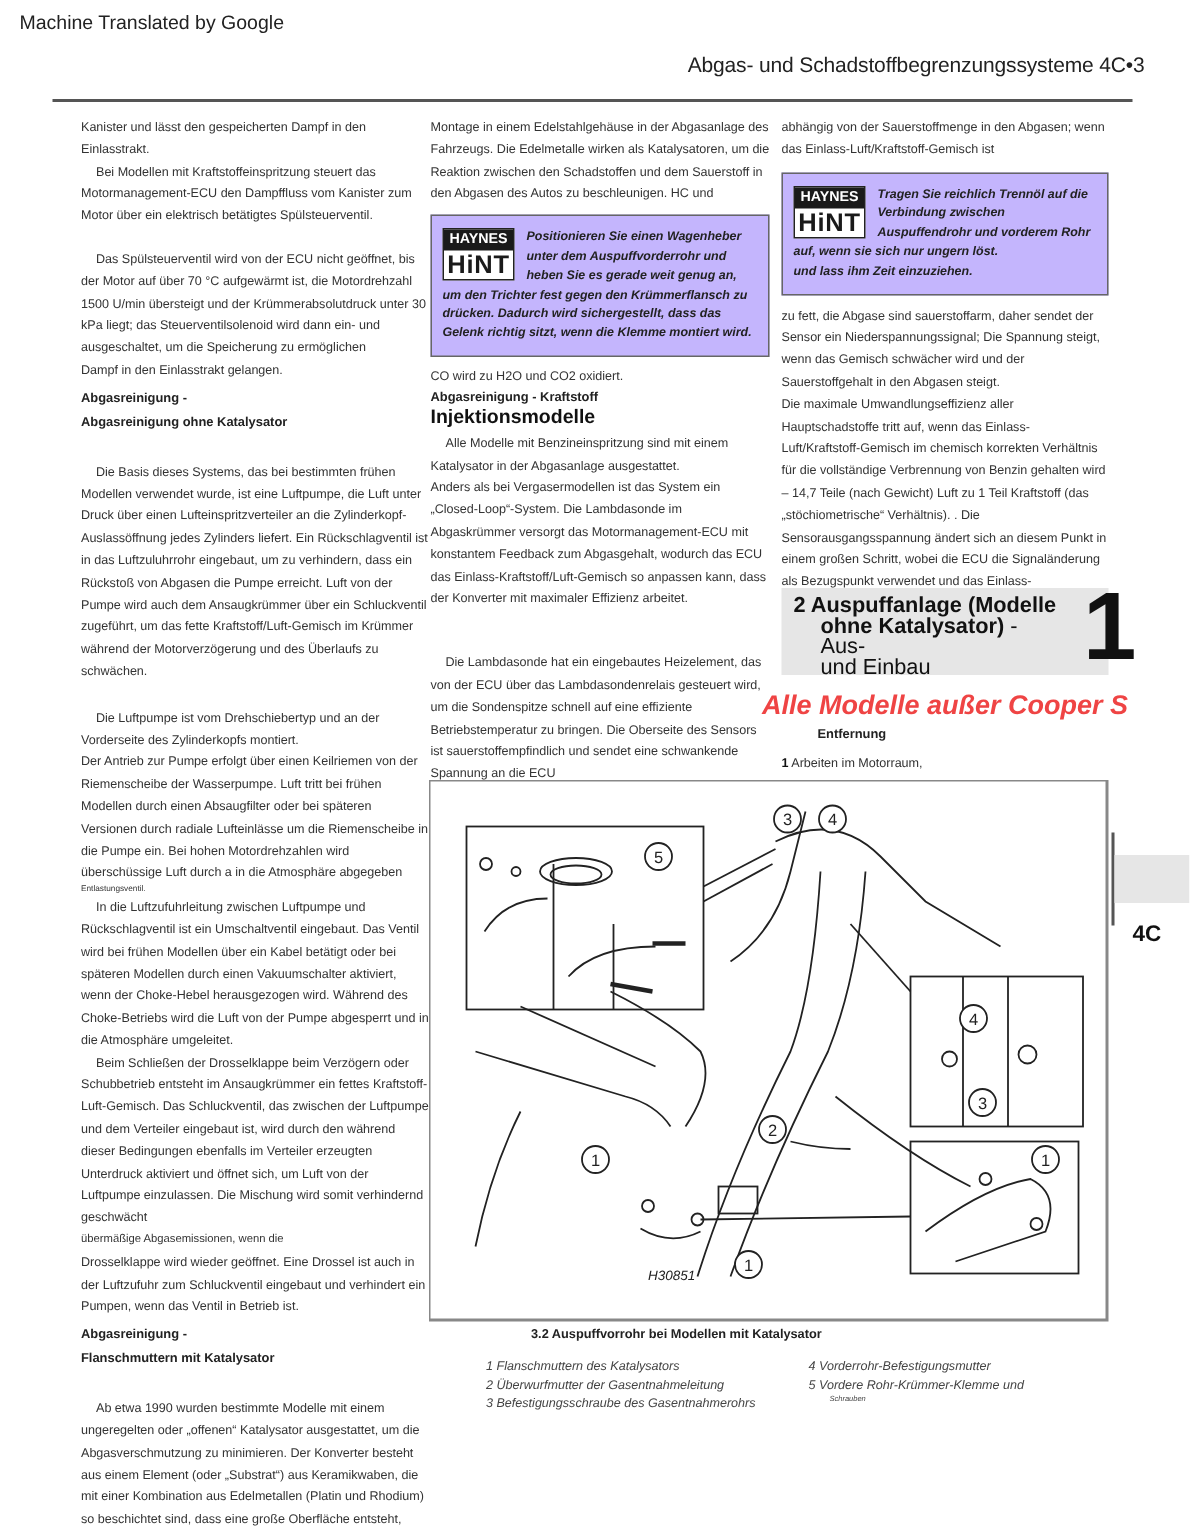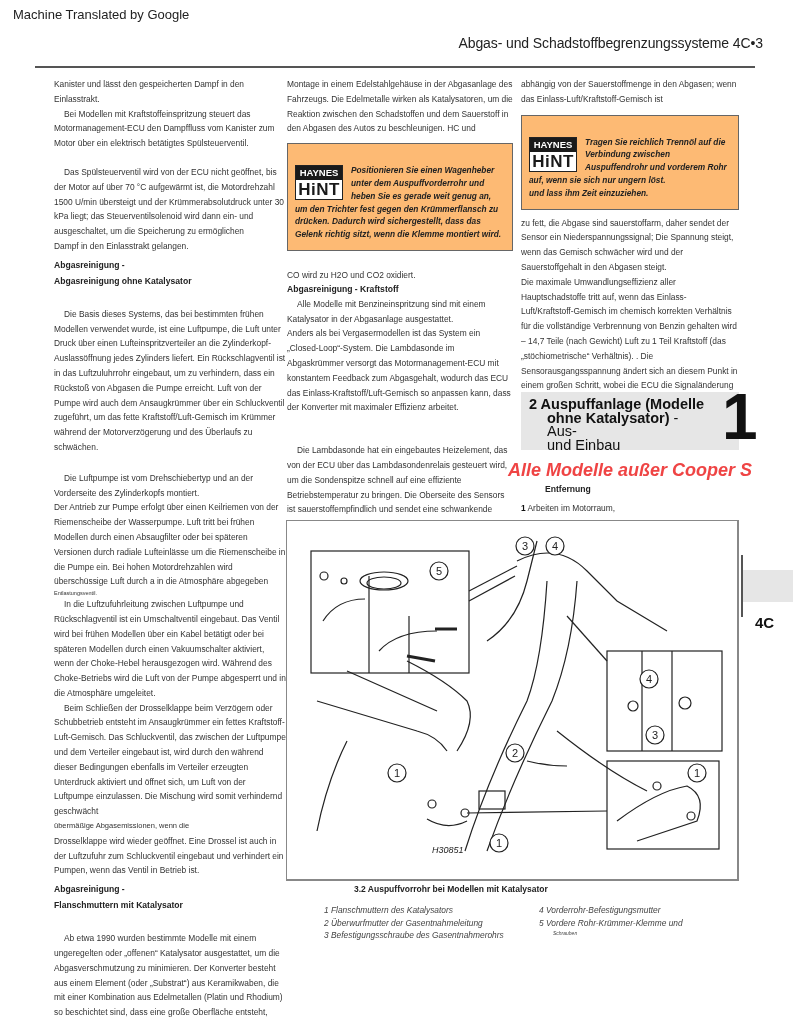--- a/index.html
+++ b/index.html
@@ -15,21 +15,21 @@
   .col .ind { text-indent: 10px; }
   .col .gap { margin-top: 14px; }
   .col .tiny { font-size: 5.5px; line-height: 8px; }
   .col h4 { margin: 3px 0 0 0; font-size: 8.6px; line-height: 16px; font-weight: bold; color: #222; }
   .col h3 { margin: 0; font-size: 13px; line-height: 16px; font-weight: bold; color: #111; }
 
   #col1 { left: 54px; top: 77px; width: 232px; }
   #col2 { left: 287px; top: 77px; width: 226px; }
   #col3 { left: 521px; top: 77px; width: 218px; }
 
-  .hint { background: #fdba74; border: 1.5px solid #666; padding: 20px 7px 9px 7px;
+  .hint { background: #c4b5fd; border: 1.5px solid #666; padding: 7px 7px 9px 7px;
           font-size: 8.3px; line-height: 12.8px; font-style: italic; font-weight: bold; color: #222; }
   .hint-logo { float: left; width: 46px; margin: 1px 8px 2px 0; border: 1.5px solid #222; background: #fff; }
   .hint-logo .top { background: #1a1a1a; color: #fff; font-style: normal; font-weight: bold;
                     font-size: 9.5px; line-height: 14px; text-align: center; }
   .hint-logo .bot { color: #1a1a1a; font-style: normal; font-weight: 900; font-size: 17px;
                     line-height: 19px; text-align: center; letter-spacing: 0.5px; }
 
   .section-box { left: 521px; top: 392px; width: 218px; height: 58px; background: #e6e6e6; }
   .section-title { left: 529px; top: 398px; width: 180px; font-size: 14.5px; line-height: 13.5px; font-weight: bold; color: #111; }
   .section-title .ind2 { padding-left: 18px; }
@@ -84,22 +84,23 @@
 
 <div class="abs col" id="col2">
   <p>Montage in einem Edelstahlgehäuse in der Abgasanlage des Fahrzeugs. Die Edelmetalle wirken als Katalysatoren, um die Reaktion zwischen den Schadstoffen und dem Sauerstoff in den Abgasen des Autos zu beschleunigen. HC und</p>
   <div class="hint" style="margin-top:7px">
     <div class="hint-logo">
       <div class="top">HAYNES</div>
       <div class="bot">HiNT</div>
     </div>
     <span>Positionieren Sie einen Wagenheber unter dem Auspuffvorderrohr und heben Sie es gerade weit genug an, um den Trichter fest gegen den Krümmerflansch zu drücken. Dadurch wird sichergestellt, dass das Gelenk richtig sitzt, wenn die Klemme montiert wird.</span>
   </div>
-  <p style="margin-top:17px">CO wird zu H2O und CO2 oxidiert.</p>
+  <p style="margin-top:5px">CO wird zu H2O und CO2 oxidiert.</p>
   <h4 style="margin-top:0;line-height:12px">Abgasreinigung - Kraftstoff</h4>
+  <h3>Injektionsmodelle</h3>
   <p class="ind" style="margin-top:2px">Alle Modelle mit Benzineinspritzung sind mit einem Katalysator in der Abgasanlage ausgestattet.</p>
   <p>Anders als bei Vergasermodellen ist das System ein „Closed-Loop“-System. Die Lambdasonde im Abgaskrümmer versorgt das Motormanagement-ECU mit konstantem Feedback zum Abgasgehalt, wodurch das ECU das Einlass-Kraftstoff/Luft-Gemisch so anpassen kann, dass der Konverter mit maximaler Effizienz arbeitet.</p>
   <p class="ind" style="margin-top:28px">Die Lambdasonde hat ein eingebautes Heizelement, das von der ECU über das Lambdasondenrelais gesteuert wird, um die Sondenspitze schnell auf eine effiziente Betriebstemperatur zu bringen. Die Oberseite des Sensors ist sauerstoffempfindlich und sendet eine schwankende Spannung an die ECU</p>
 </div>
 
 <div class="abs col" id="col3">
   <p>abhängig von der Sauerstoffmenge in den Abgasen; wenn das Einlass-Luft/Kraftstoff-Gemisch ist</p>
   <div class="hint" style="margin-top:8px">
     <div class="hint-logo">
       <div class="top">HAYNES</div>

